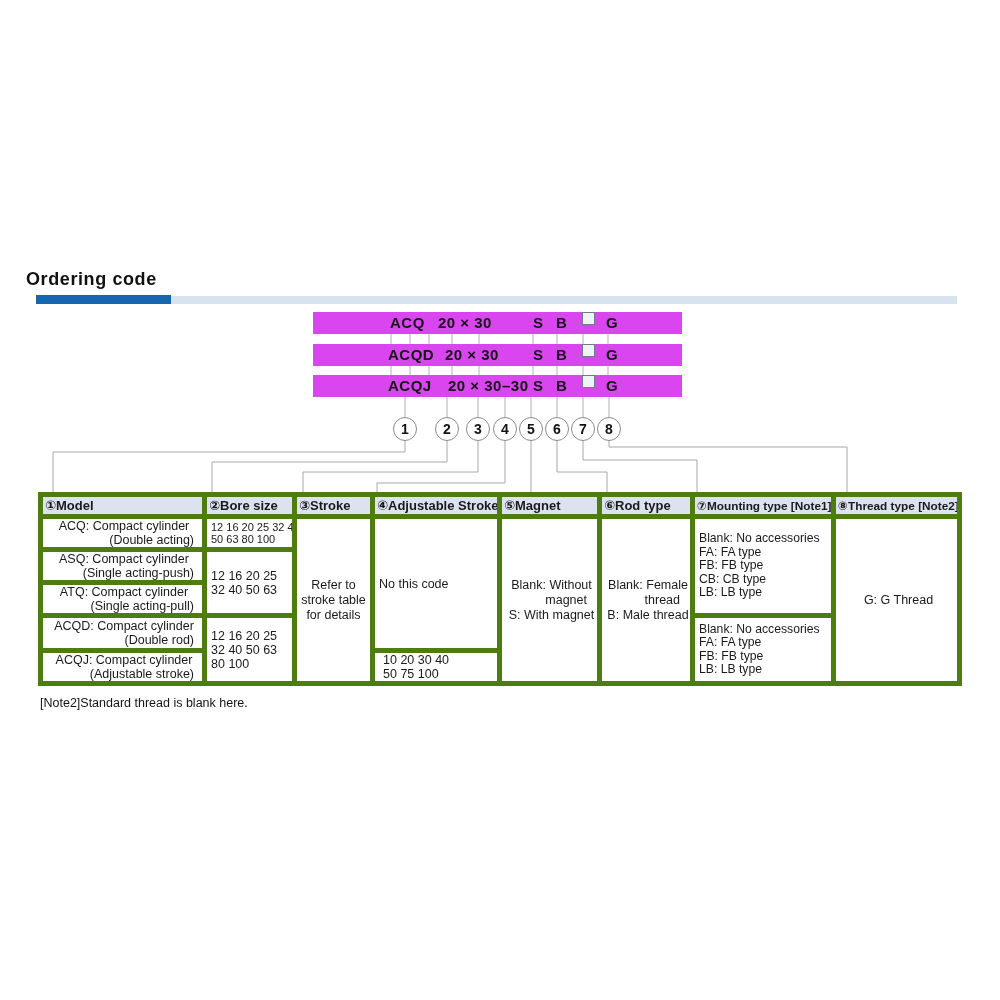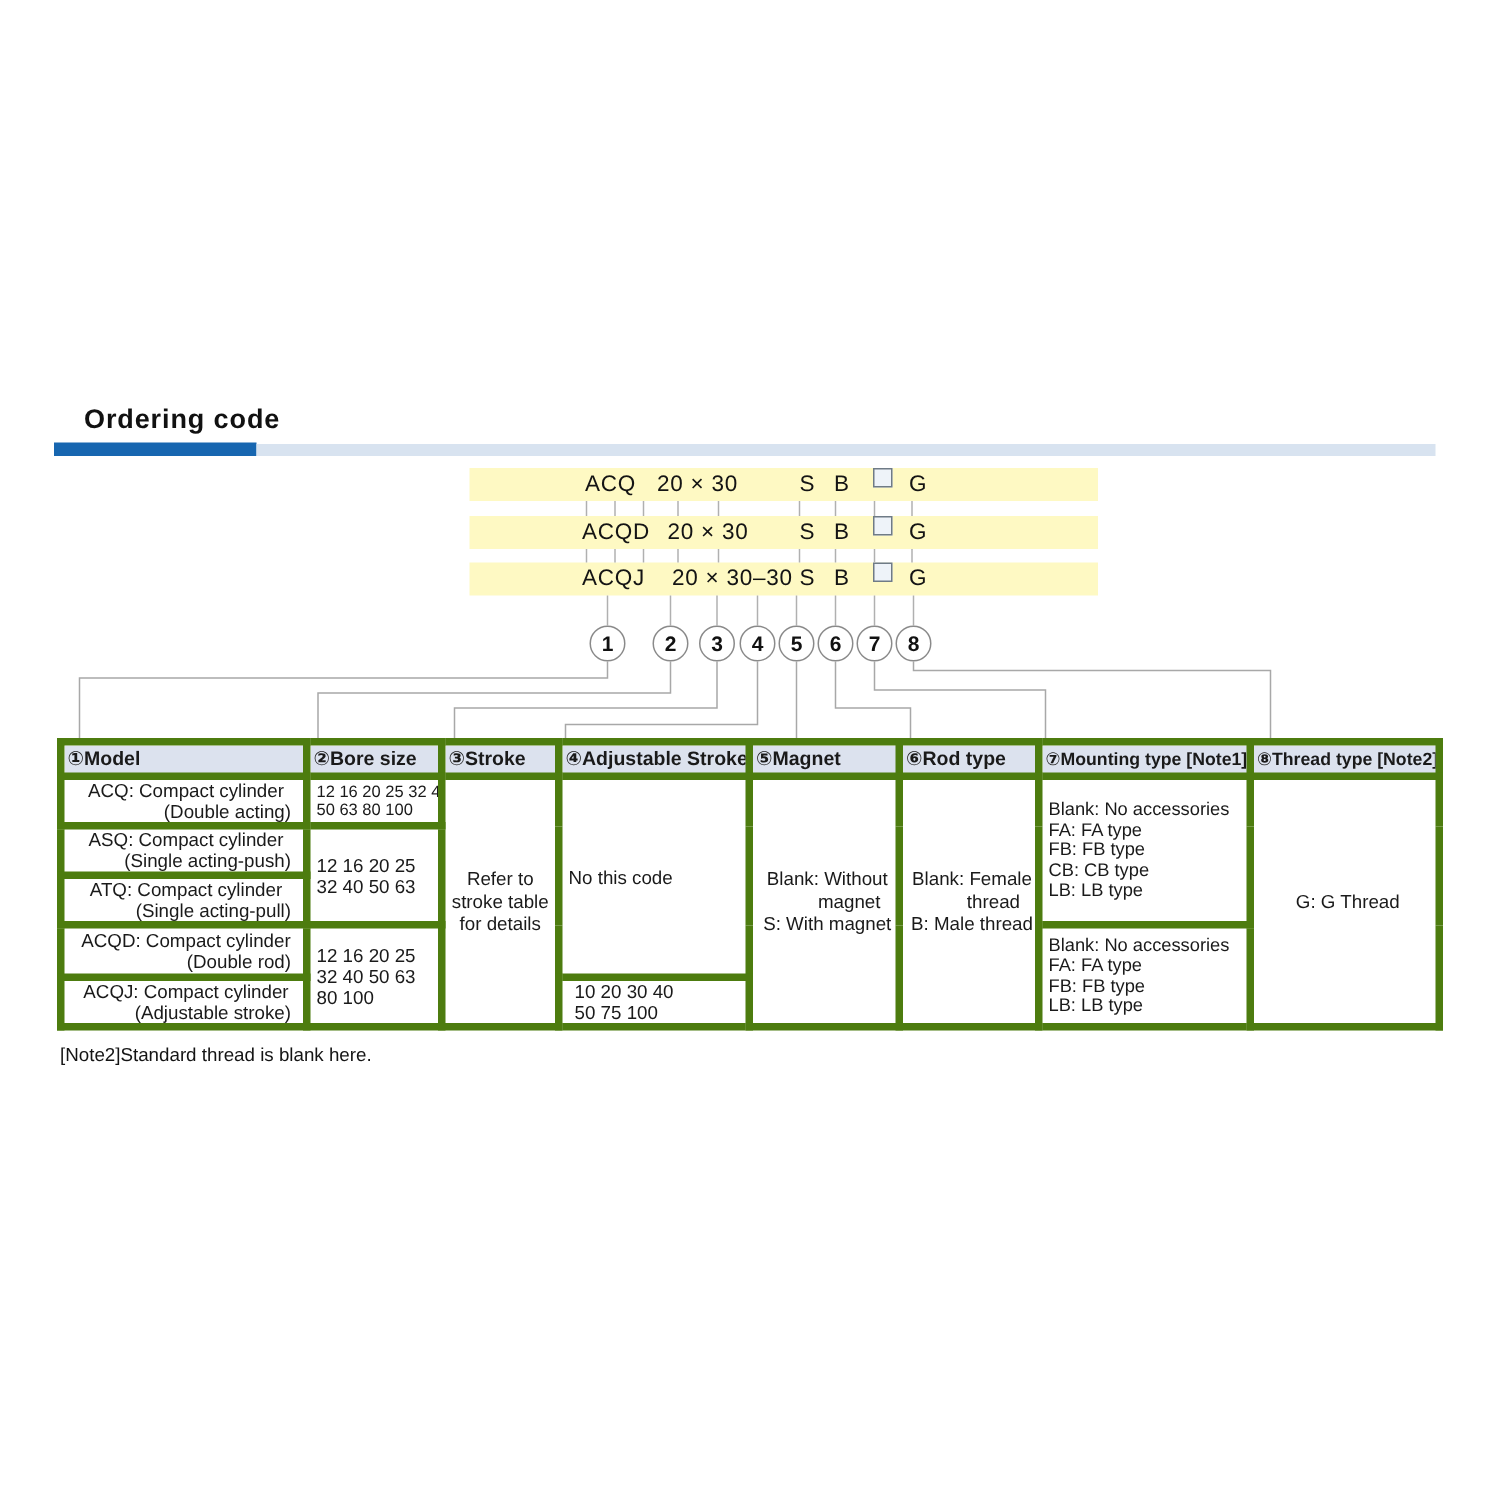--- a/index.html
+++ b/index.html
@@ -4,30 +4,30 @@
 <style>
   * { margin:0; padding:0; box-sizing:border-box; }
   html,body { background:#ffffff; }
   .page {
     position:relative; width:1000px; height:1000px; background:#ffffff;
     font-family:"Liberation Sans","DejaVu Sans",sans-serif; color:#141414;
     overflow:hidden;
   }
   
   .title {
-    position:absolute; left:56px; top:269px;
+    position:absolute; left:26px; top:269px;
     font-size:18px; font-weight:bold; letter-spacing:.6px; color:#111;
   }
   .title-bar-dark  { position:absolute; left:36px;  top:295px; width:135px; height:9px; background:#1766b0; }
   .title-bar-light { position:absolute; left:171px; top:296px; width:786px; height:8px; background:#d8e3f0; }
 
   
   .code-band {
-    position:absolute; left:313px; width:419px; height:22px;
-    background:#fef9c3; font-weight:normal; font-size:15px; letter-spacing:.5px;
+    position:absolute; left:313px; width:369px; height:22px;
+    background:#d946ef; font-weight:bold; font-size:15px; letter-spacing:.5px;
   }
   .code-band span { position:absolute; top:0; line-height:22px; white-space:nowrap; }
   .cb-box {
     position:absolute; top:4px; width:13px; height:13px;
     border:1px solid #6f7b86; background:#eef3f9;
   }
   
   .pos-circle {
     position:absolute; top:417px; width:24px; height:24px; border-radius:50%;
     border:1px solid #8a8a8a; background:#ffffff;

